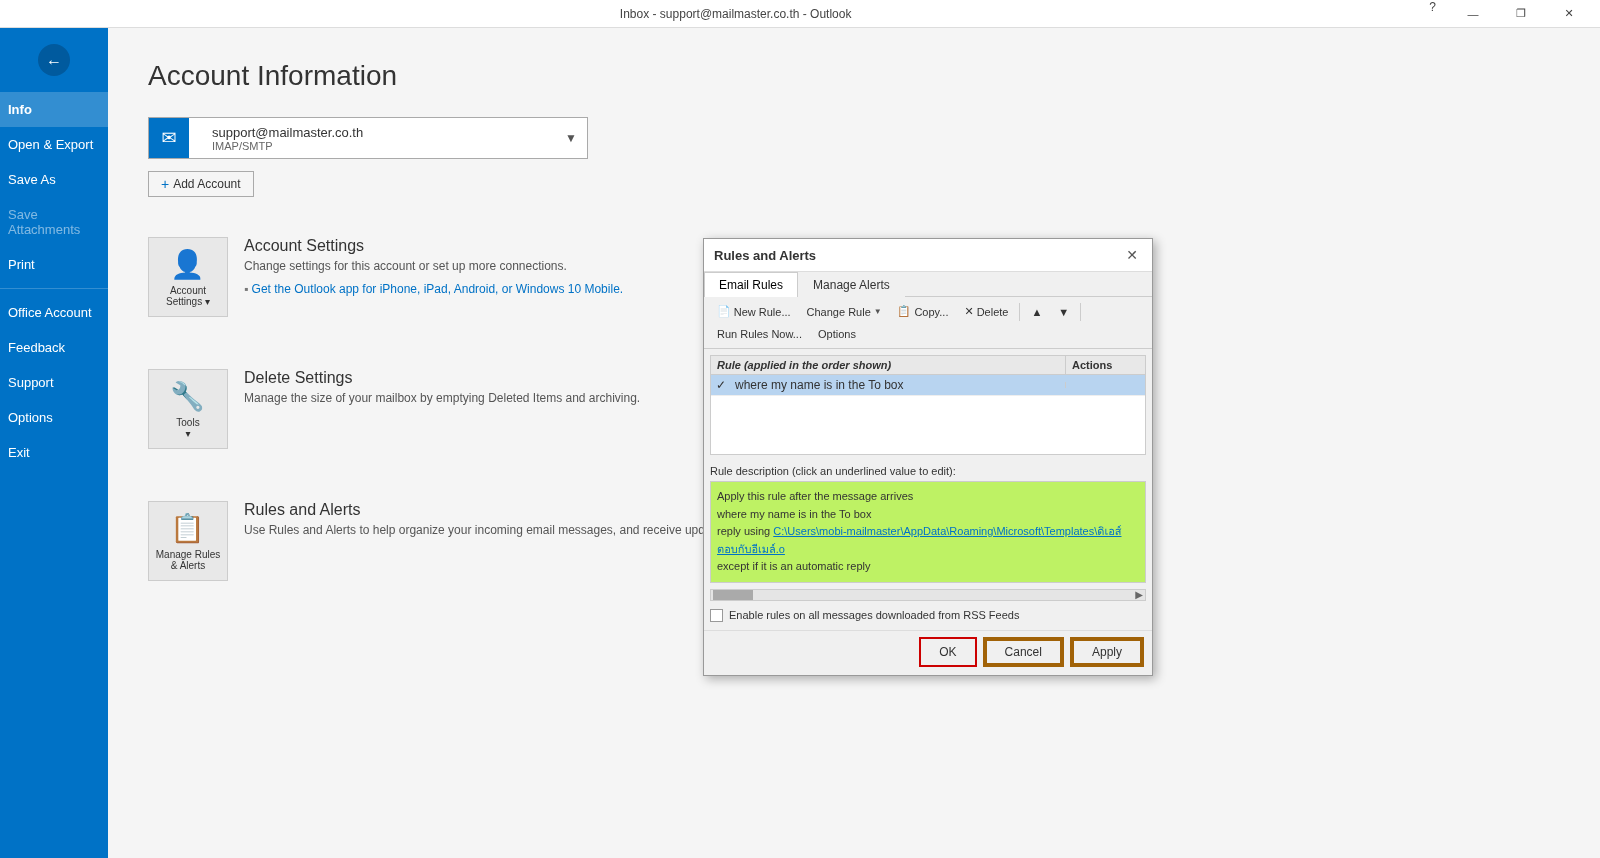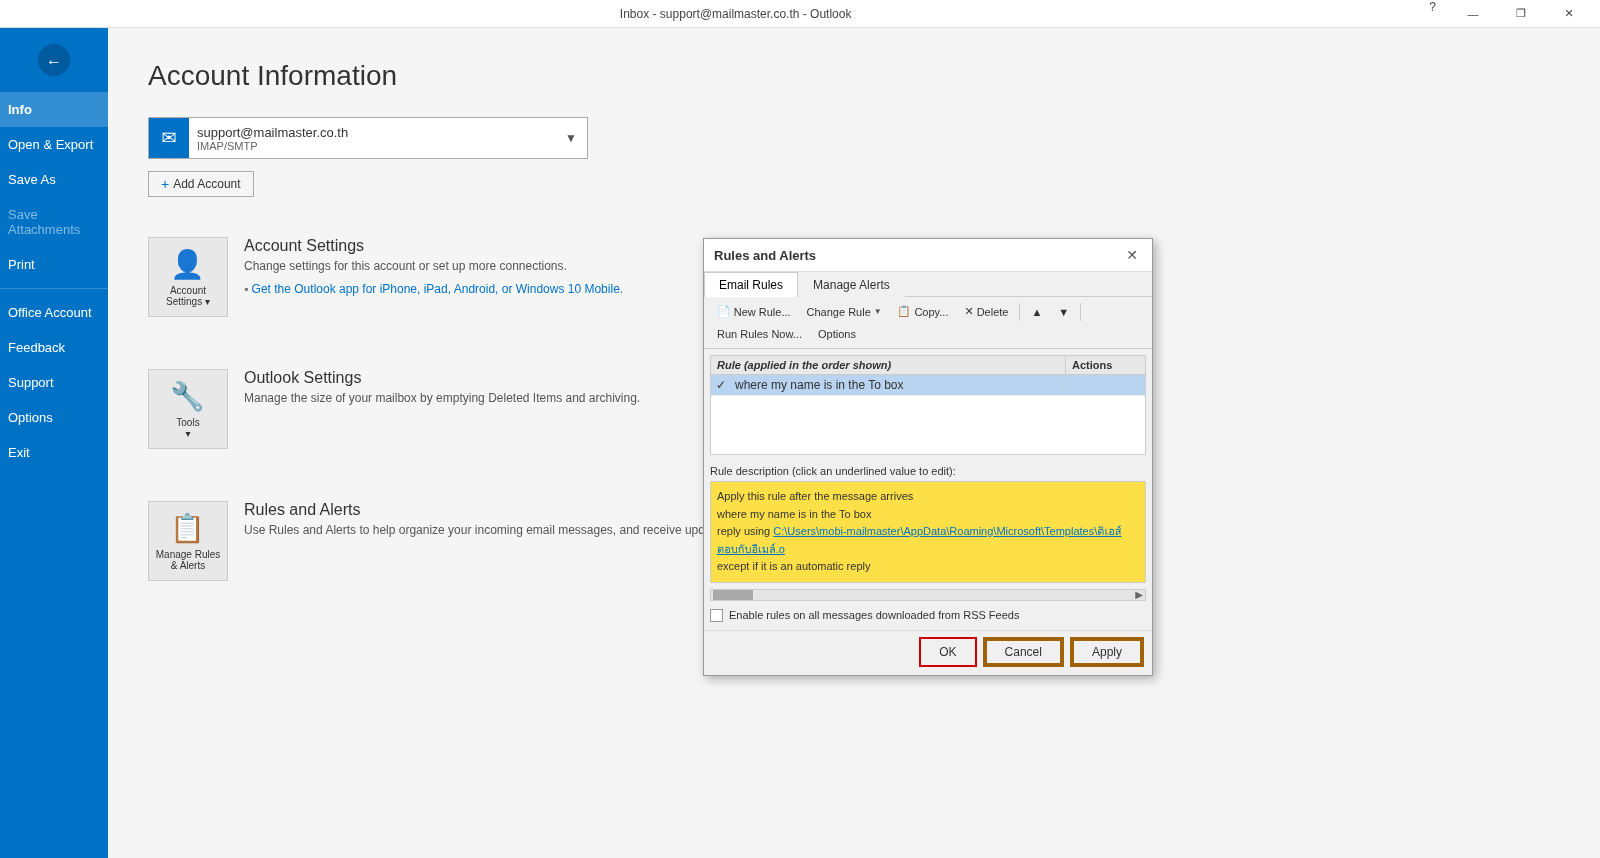--- a/index.html
+++ b/index.html
@@ -71,21 +71,21 @@
       width: 440px;
       margin-bottom: 12px;
       cursor: pointer;
       position: relative;
     }
     .account-dropdown-icon {
       width: 40px; height: 40px; background: #0072c6;
       display: flex; align-items: center; justify-content: center;
       color: white; font-size: 18px;
     }
-    .account-dropdown-text { flex: 1; padding: 4px 8px; }
+    .account-dropdown-text { flex: 1; padding: 4px 23px; }
     .account-dropdown-text .email { font-size: 13px; color: #333; }
     .account-dropdown-text .type { font-size: 11px; color: #666; }
     .account-dropdown-arrow { padding: 0 10px; color: #555; font-size: 12px; }
 
     
     .add-account-btn {
       display: flex; align-items: center; gap: 4px;
       border: 1px solid #aaa; background: #f5f5f5;
       padding: 4px 12px; font-size: 12px; color: #333; cursor: pointer;
       margin-bottom: 24px;
@@ -177,21 +177,21 @@
     }
     .rules-list-row.selected { background: #b8d4f0; }
     .rules-list-row-check { width: 20px; display: flex; align-items: center; justify-content: center; }
     .rules-list-row-name { flex: 1; padding: 3px 4px; }
     .rules-list-row-actions { width: 80px; border-left: 1px solid #ccc; padding: 3px 4px; }
 
     
     .rule-desc-label { font-size: 11px; color: #333; padding: 4px 6px; }
     .rule-desc-box {
       margin: 0 6px 6px 6px;
-      background: #fde047;
+      background: #bef264;
       border: 1px solid #ccc;
       min-height: 80px;
       padding: 6px;
       font-size: 11px;
       color: #333;
       line-height: 1.6;
       overflow-y: auto;
       overflow-x: hidden;
     }
     .rule-desc-link { color: #0072c6; cursor: pointer; text-decoration: underline; }
@@ -286,21 +286,21 @@
         <a class="section-link">Get the Outlook app for iPhone, iPad, Android, or Windows 10 Mobile.</a>
       </div>
     </div>
 
     <div class="section-card">
       <div class="section-icon-box">
         <span class="section-icon">🔧</span>
         <span style="font-size:10px;text-align:center;">Tools<br>▾</span>
       </div>
       <div class="section-info">
-        <div class="section-title">Outlook Settings</div>
+        <div class="section-title">Delete Settings</div>
         <div class="section-desc">Manage the size of your mailbox by emptying Deleted Items and archiving.</div>
       </div>
     </div>
 
     <div class="section-card">
       <div class="section-icon-box">
         <span class="section-icon">📋</span>
         <span style="font-size:10px;text-align:center;">Manage Rules<br>&amp; Alerts</span>
       </div>
       <div class="section-info">

